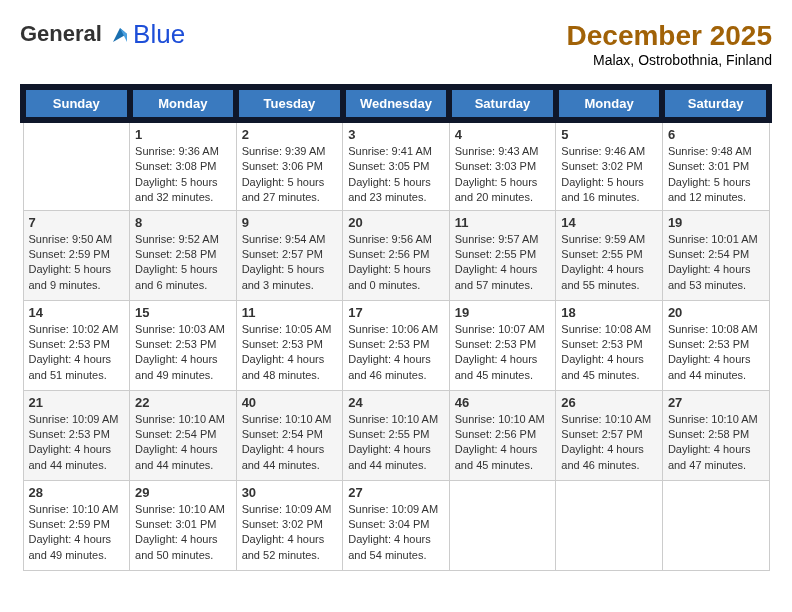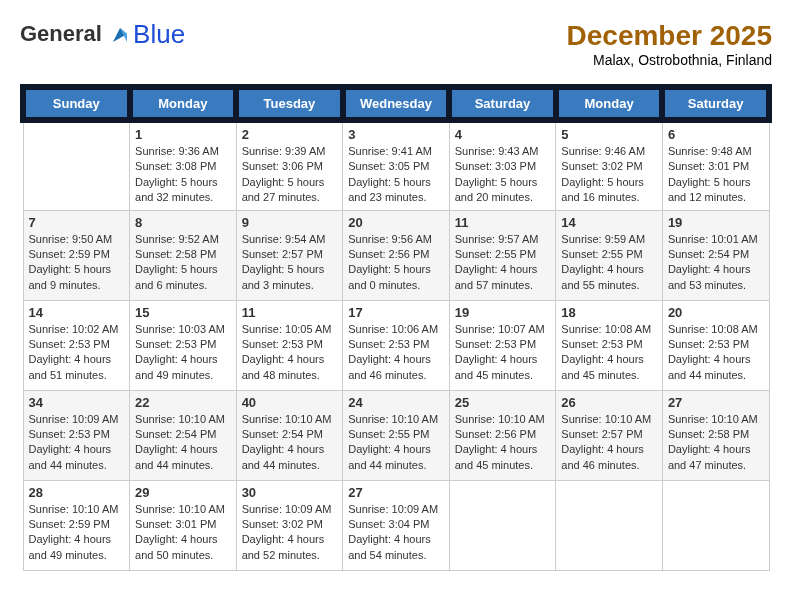--- a/index.html
+++ b/index.html
@@ -195,37 +195,37 @@
           <span class="day-num">18</span>
           <div class="day-info">Sunrise: 10:08 AM<br>Sunset: 2:53 PM<br>Daylight: 4 hours<br>and 45 minutes.</div>
         </td>
         <td>
           <span class="day-num">20</span>
           <div class="day-info">Sunrise: 10:08 AM<br>Sunset: 2:53 PM<br>Daylight: 4 hours<br>and 44 minutes.</div>
         </td>
       </tr>
       <tr>
         <td>
-          <span class="day-num">34</span>
+          <span class="day-num">21</span>
           <div class="day-info">Sunrise: 10:09 AM<br>Sunset: 2:53 PM<br>Daylight: 4 hours<br>and 44 minutes.</div>
         </td>
         <td>
           <span class="day-num">22</span>
           <div class="day-info">Sunrise: 10:10 AM<br>Sunset: 2:54 PM<br>Daylight: 4 hours<br>and 44 minutes.</div>
         </td>
         <td>
           <span class="day-num">40</span>
           <div class="day-info">Sunrise: 10:10 AM<br>Sunset: 2:54 PM<br>Daylight: 4 hours<br>and 44 minutes.</div>
         </td>
         <td>
           <span class="day-num">24</span>
           <div class="day-info">Sunrise: 10:10 AM<br>Sunset: 2:55 PM<br>Daylight: 4 hours<br>and 44 minutes.</div>
         </td>
         <td>
-          <span class="day-num">25</span>
+          <span class="day-num">46</span>
           <div class="day-info">Sunrise: 10:10 AM<br>Sunset: 2:56 PM<br>Daylight: 4 hours<br>and 45 minutes.</div>
         </td>
         <td>
           <span class="day-num">26</span>
           <div class="day-info">Sunrise: 10:10 AM<br>Sunset: 2:57 PM<br>Daylight: 4 hours<br>and 46 minutes.</div>
         </td>
         <td>
           <span class="day-num">27</span>
           <div class="day-info">Sunrise: 10:10 AM<br>Sunset: 2:58 PM<br>Daylight: 4 hours<br>and 47 minutes.</div>
         </td>

